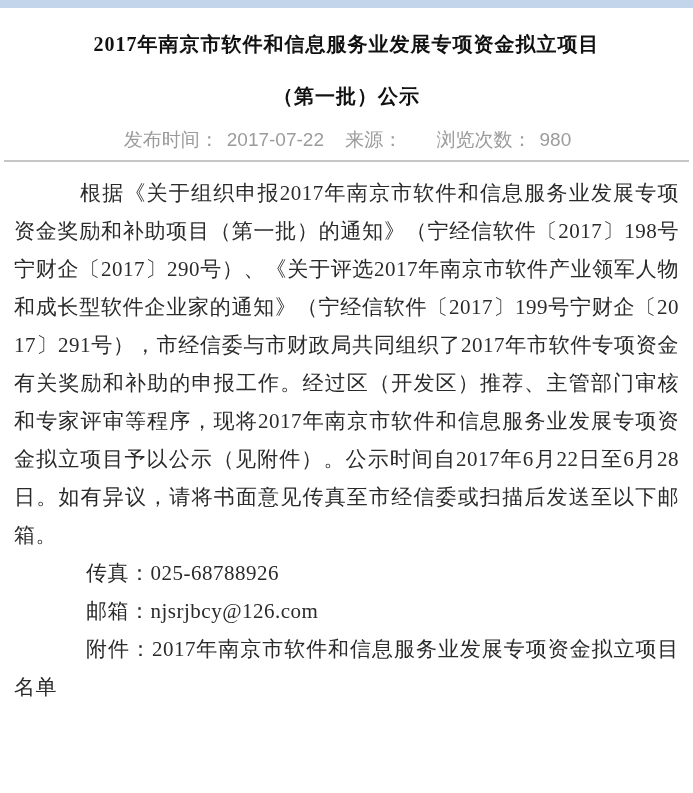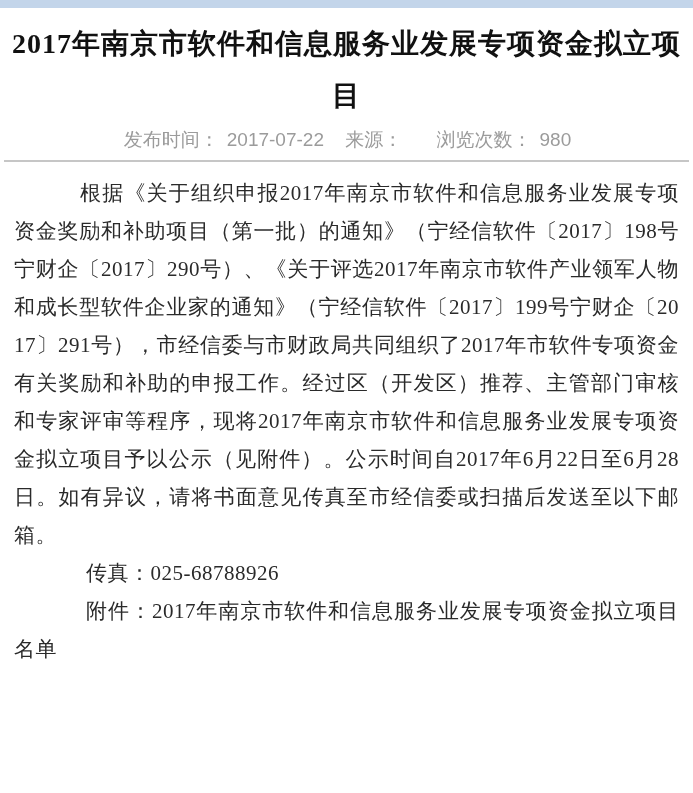--- a/index.html
+++ b/index.html
@@ -15,21 +15,21 @@
     font-family: "Liberation Serif", "DejaVu Serif", serif;
     color: #2a2a2a;
   }
   .topbar {
     height: 8px;
     width: 100%;
   }
   h1.title {
     margin: 0;
     padding-top: 10px;
-    font-size: 28px;
+    font-size: 20px;
     font-weight: 700;
     color: #111111;
     text-align: center;
   }
   .title-line {
     line-height: 52px;
     letter-spacing: 1px;
   }
   .meta {
     font-family: "Liberation Sans", "DejaVu Sans", sans-serif;
@@ -69,29 +69,31 @@
   }
 </style>
 </head>
 <body>
 
 <div class="topbar" style="background: rgb(195, 213, 234);"></div>
 
 <div>
   <h1 class="title">
     <div class="title-line">2017年南京市软件和信息服务业发展专项资金拟立项目</div>
+    <div class="title-line">（第一批）公示</div>
   </h1>
 
   <div class="meta">
     <span class="pair">发布时间：</span><span class="val">2017-07-22</span>
     <span class="pair gap-md">来源：</span><span></span>
     <span class="pair gap-lg">浏览次数：</span><span class="val">980</span>
   </div>
 
   <div class="divider"></div>
 
   <div class="content">
     <p class="para">根据《关于组织申报2017年南京市软件和信息服务业发展专项资金奖励和补助项目（第一批）的通知》（宁经信软件〔2017〕198号 宁财企〔2017〕290号）、《关于评选2017年南京市软件产业领军人物和成长型软件企业家的通知》（宁经信软件〔2017〕199号宁财企〔2017〕291号），市经信委与市财政局共同组织了2017年市软件专项资金有关奖励和补助的申报工作。经过区（开发区）推荐、主管部门审核和专家评审等程序，现将2017年南京市软件和信息服务业发展专项资金拟立项目予以公示（见附件）。公示时间自2017年6月22日至6月28日。如有异议，请将书面意见传真至市经信委或扫描后发送至以下邮箱。</p>
     <p class="contact">传真：025-68788926</p>
+    <p class="contact">邮箱：njsrjbcy@126.com</p>
     <p class="contact">附件：2017年南京市软件和信息服务业发展专项资金拟立项目名单</p>
 
   </div>
 </div>
 
 </body></html>

